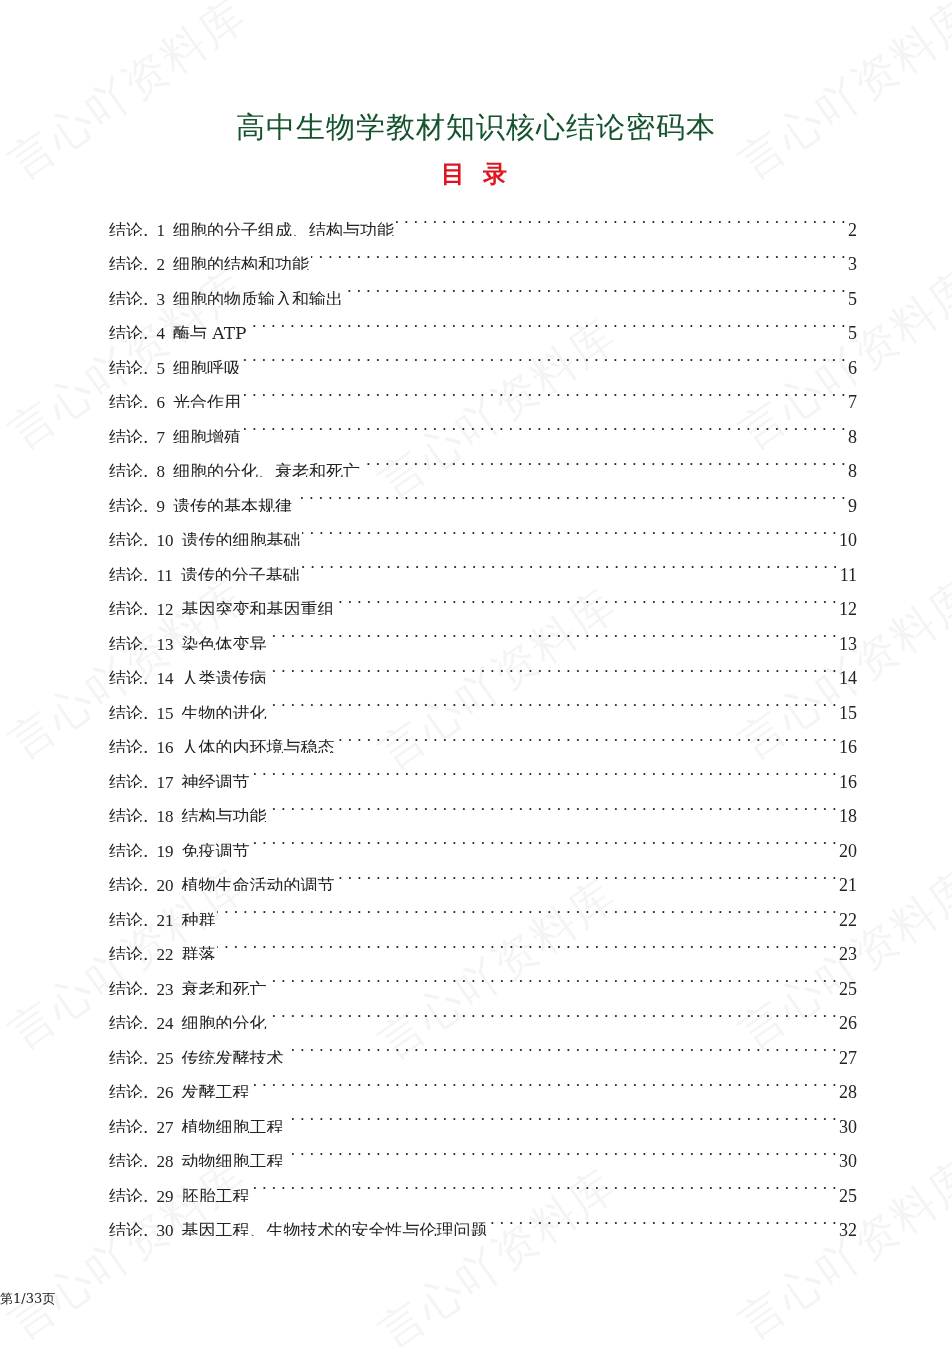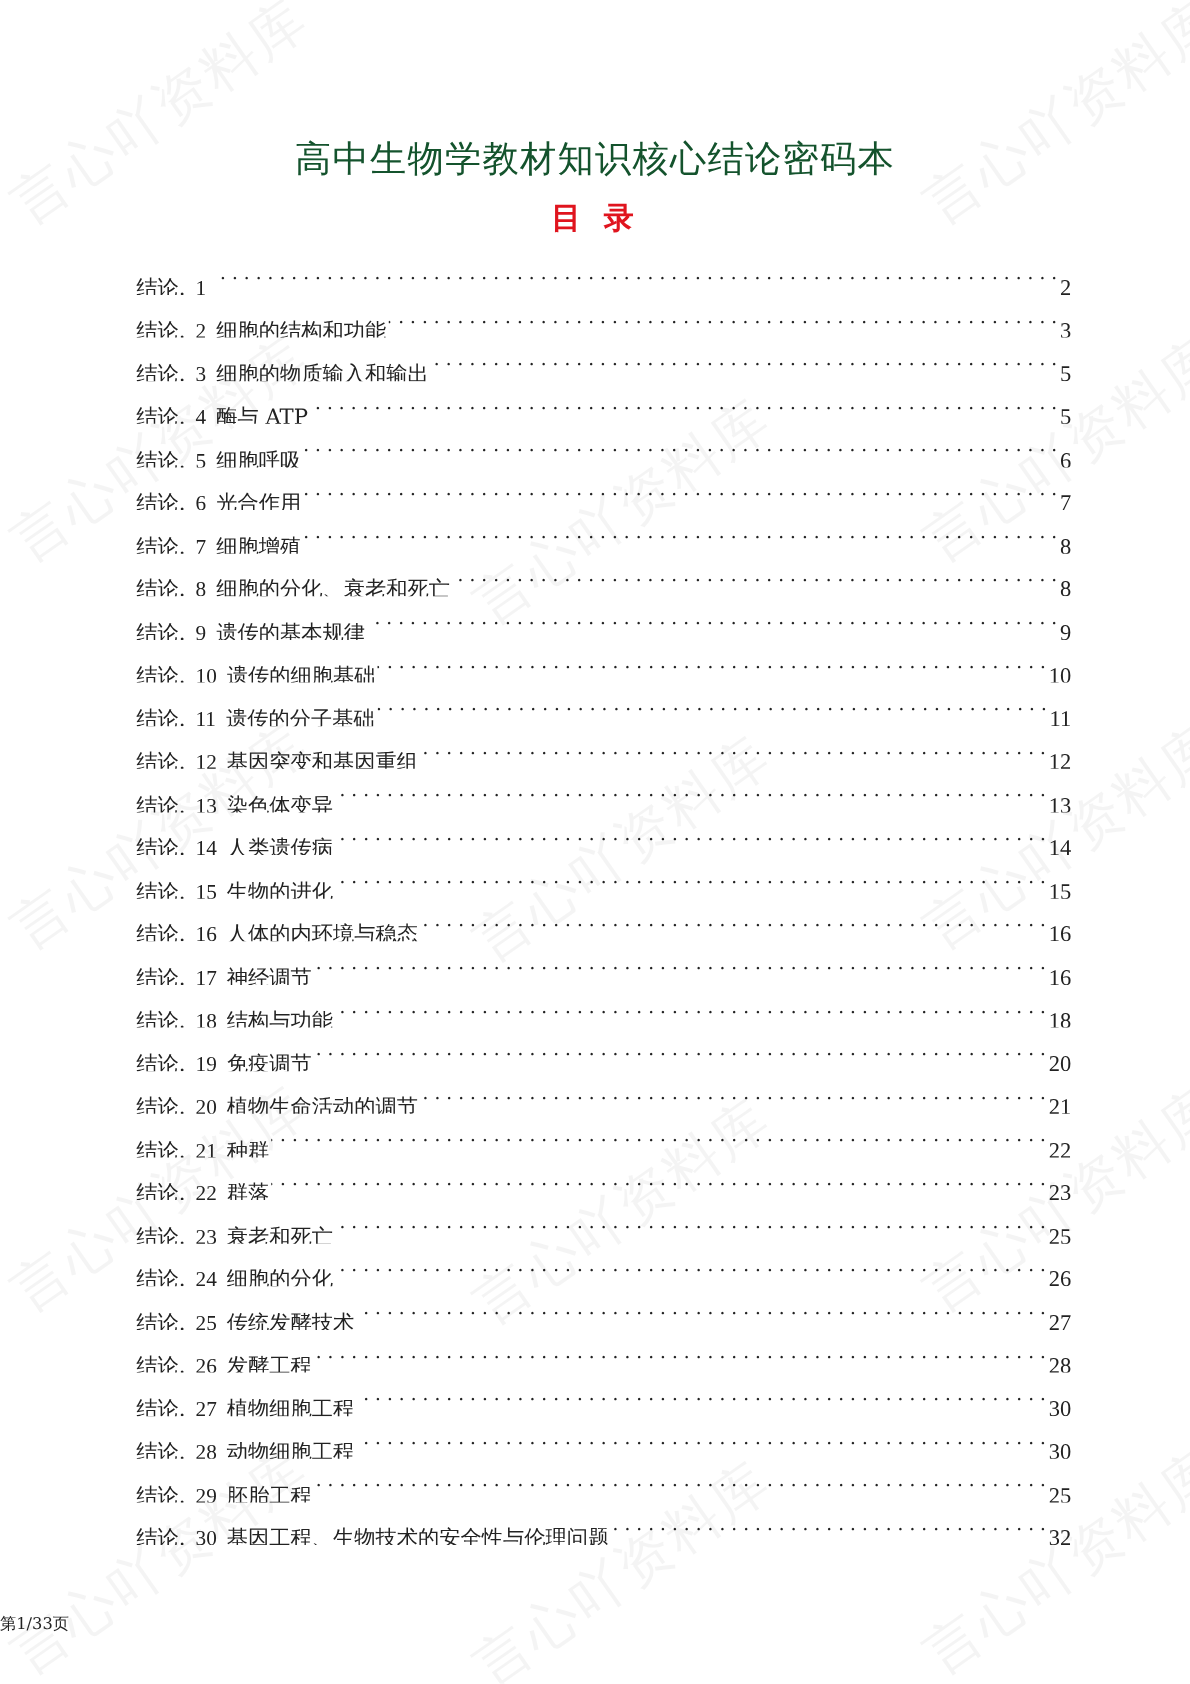--- a/index.html
+++ b/index.html
@@ -143,20 +143,21 @@
 </div>
 
 <div class="page">
   <h1 class="doc-title">高中生物学教材知识核心结论密码本</h1>
   <h2 class="toc-heading">目录</h2>
 
   <ul class="toc-list" id="toc-list">
       <li class="toc-item">
     <span class="toc-prefix">结论.</span>
     <span class="toc-num">1</span>
+    <span class="toc-label">细胞的分子组成、结构与功能</span>
     <span class="toc-leader"></span>
     <span class="toc-page">2</span>
   </li>
       <li class="toc-item">
     <span class="toc-prefix">结论.</span>
     <span class="toc-num">2</span>
     <span class="toc-label">细胞的结构和功能</span>
     <span class="toc-leader"></span>
     <span class="toc-page">3</span>
   </li>

